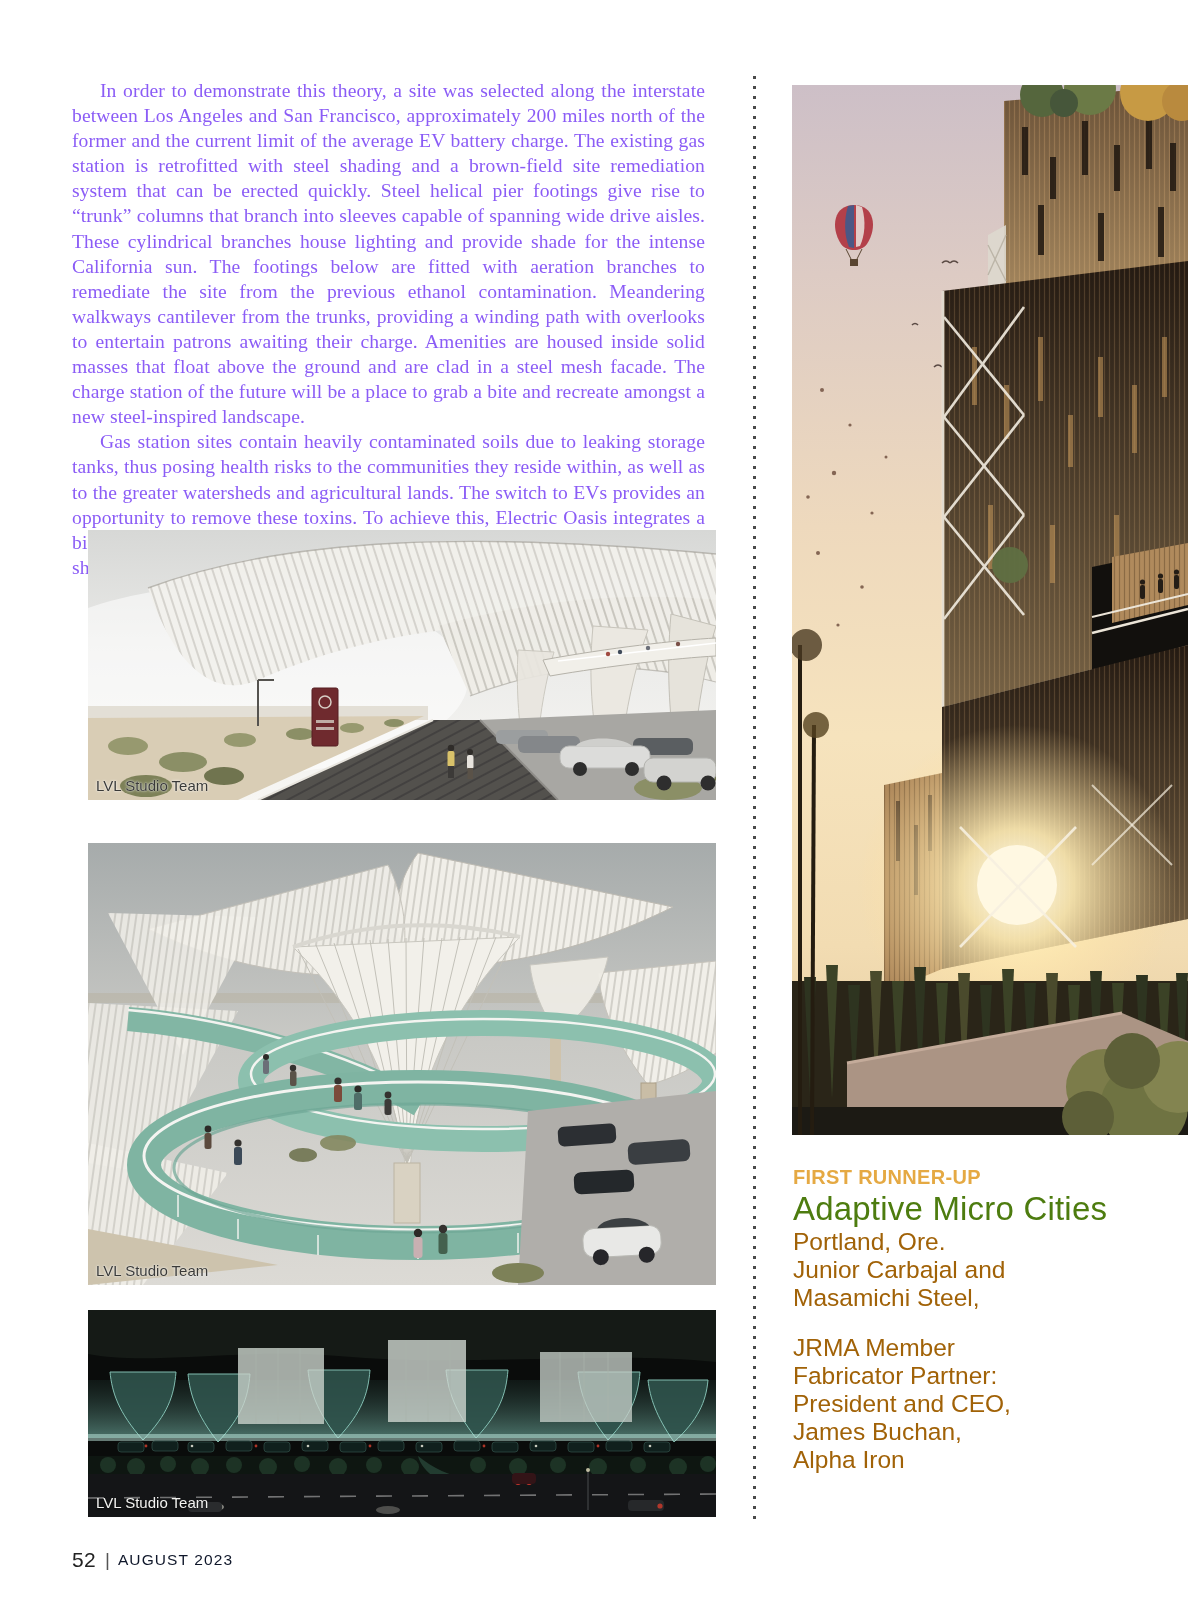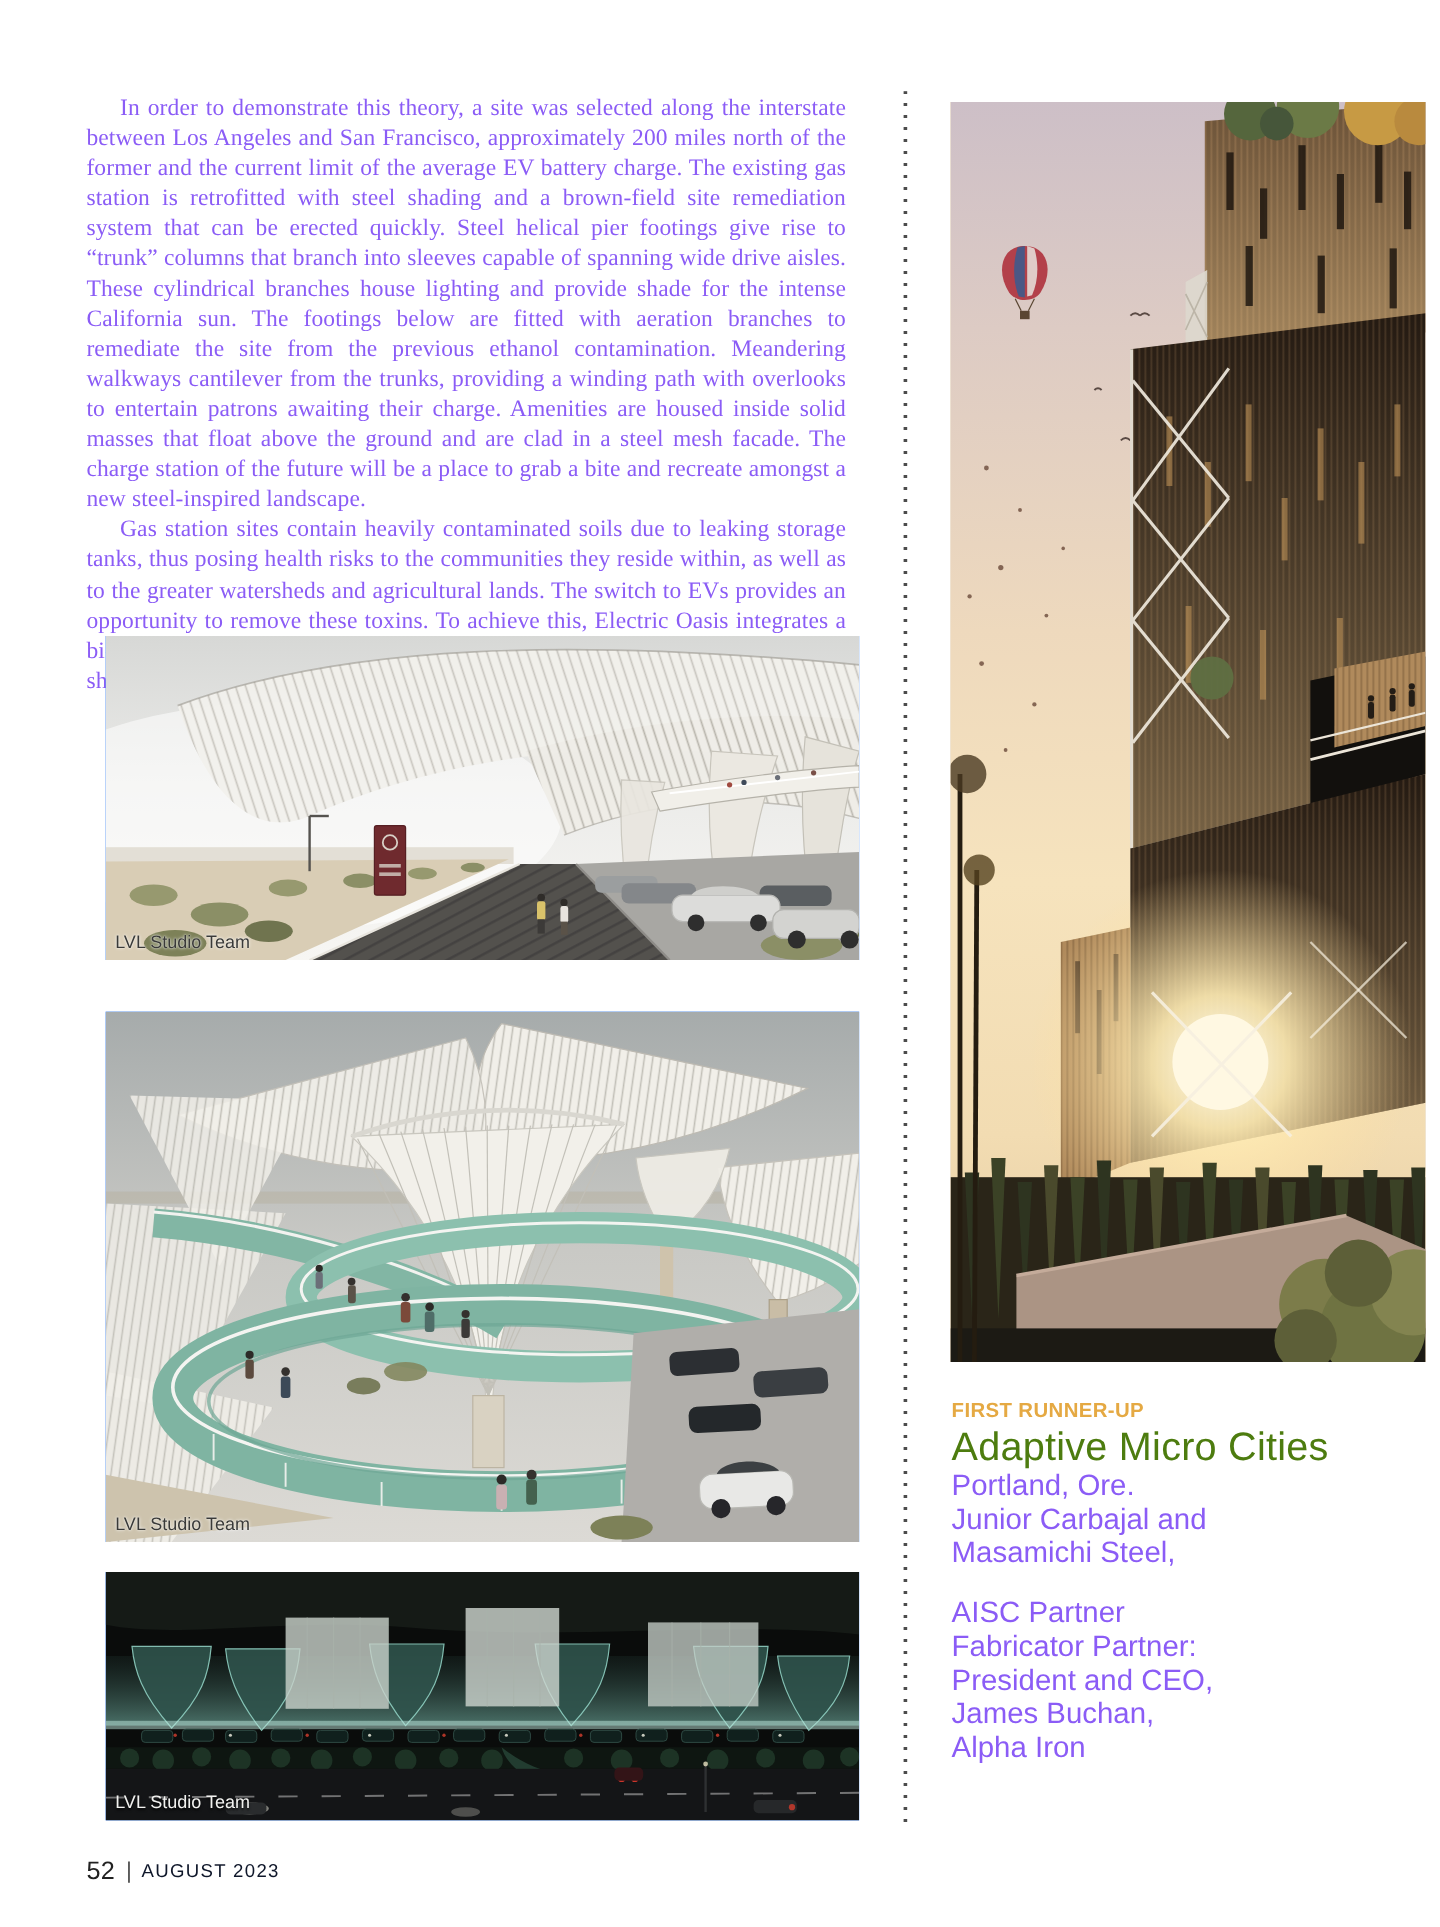--- a/index.html
+++ b/index.html
@@ -26,23 +26,23 @@
   
   .divider{position:absolute;left:753px;top:76px;width:3px;height:1444px;
     background:repeating-linear-gradient(to bottom,#4b4b4b 0 2.6px,transparent 2.6px 10px);}
 
   
   .hero{position:absolute;left:792px;top:85px;width:396px;height:1050px;overflow:hidden;background:#e7d6bd;}
   .hero svg{display:block;width:100%;height:100%;}
 
   .award{position:absolute;left:793px;top:1166px;width:400px;
          font-family:"Liberation Sans", sans-serif;}
-  .award .label{font-size:17px;font-weight:700;letter-spacing:.3px;color:#E5A943;}
+  .award .label{font-size:20px;font-weight:700;letter-spacing:.3px;color:#E5A943;}
   .award .title{font-size:33px;font-weight:400;letter-spacing:.2px;color:#4d7c0f;margin-top:1px;}
-  .award .line{font-size:24.5px;font-weight:400;line-height:27.8px;color:#8b5cf6;}
+  .award .line{font-size:24.5px;font-weight:400;line-height:27.8px;color:#a16207;}
   .award .gap{height:23px;}
 
   
   .footer{position:absolute;left:72px;top:1548px;display:flex;align-items:center;
           font-family:"Liberation Sans", sans-serif;color:#222;}
   .footer .num{font-size:21px;font-weight:500;letter-spacing:.3px;}
   .footer .sep{font-size:19px;font-weight:300;color:#555;margin:0 8px 0 9px;}
   .footer .issue{font-size:15.5px;letter-spacing:1.1px;color:#0f172a;}
 </style>
 </head>
@@ -595,21 +595,21 @@
     </svg>
   </div>
 
   <div class="award">
     <div class="label">FIRST RUNNER-UP</div>
     <div class="title">Adaptive Micro Cities</div>
     <div class="line">Portland, Ore.</div>
     <div class="line">Junior Carbajal and</div>
     <div class="line">Masamichi Steel,</div>
     <div class="gap"></div>
-    <div class="line">AISC Partner</div>
+    <div class="line">JRMA Member</div>
     <div class="line">Fabricator Partner:</div>
     <div class="line">President and CEO,</div>
     <div class="line">James Buchan,</div>
     <div class="line">Alpha Iron</div>
   </div>
 
   <div class="footer">
     <span class="num">52</span>
     <span class="sep">|</span>
     <span class="issue">AUGUST 2023</span>

